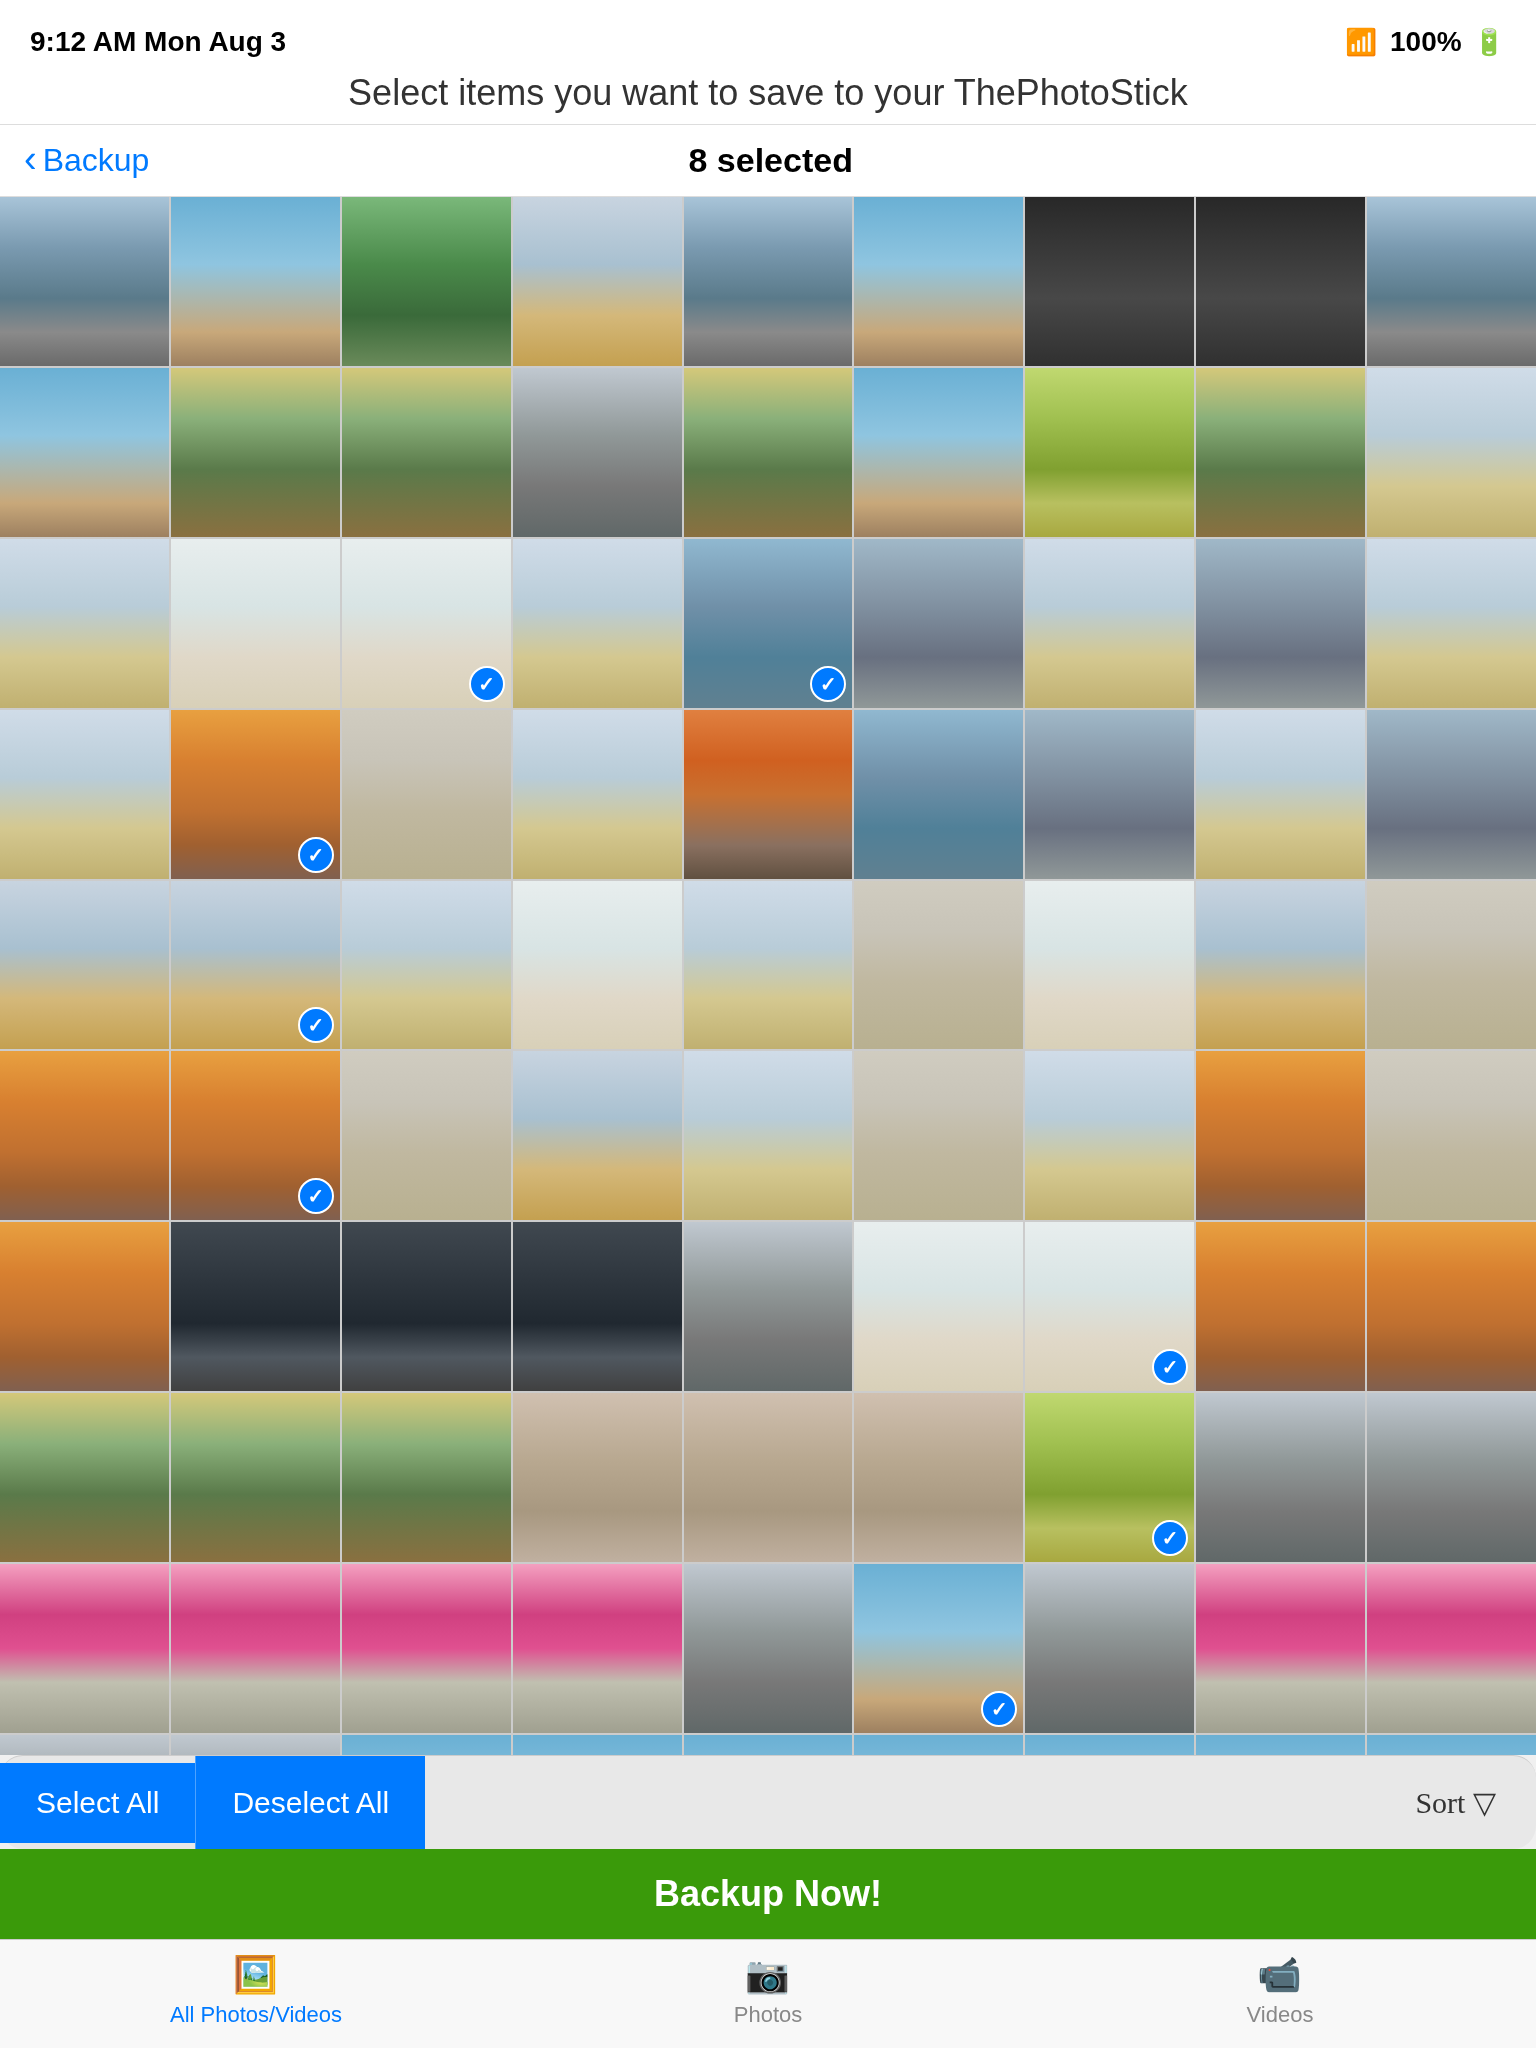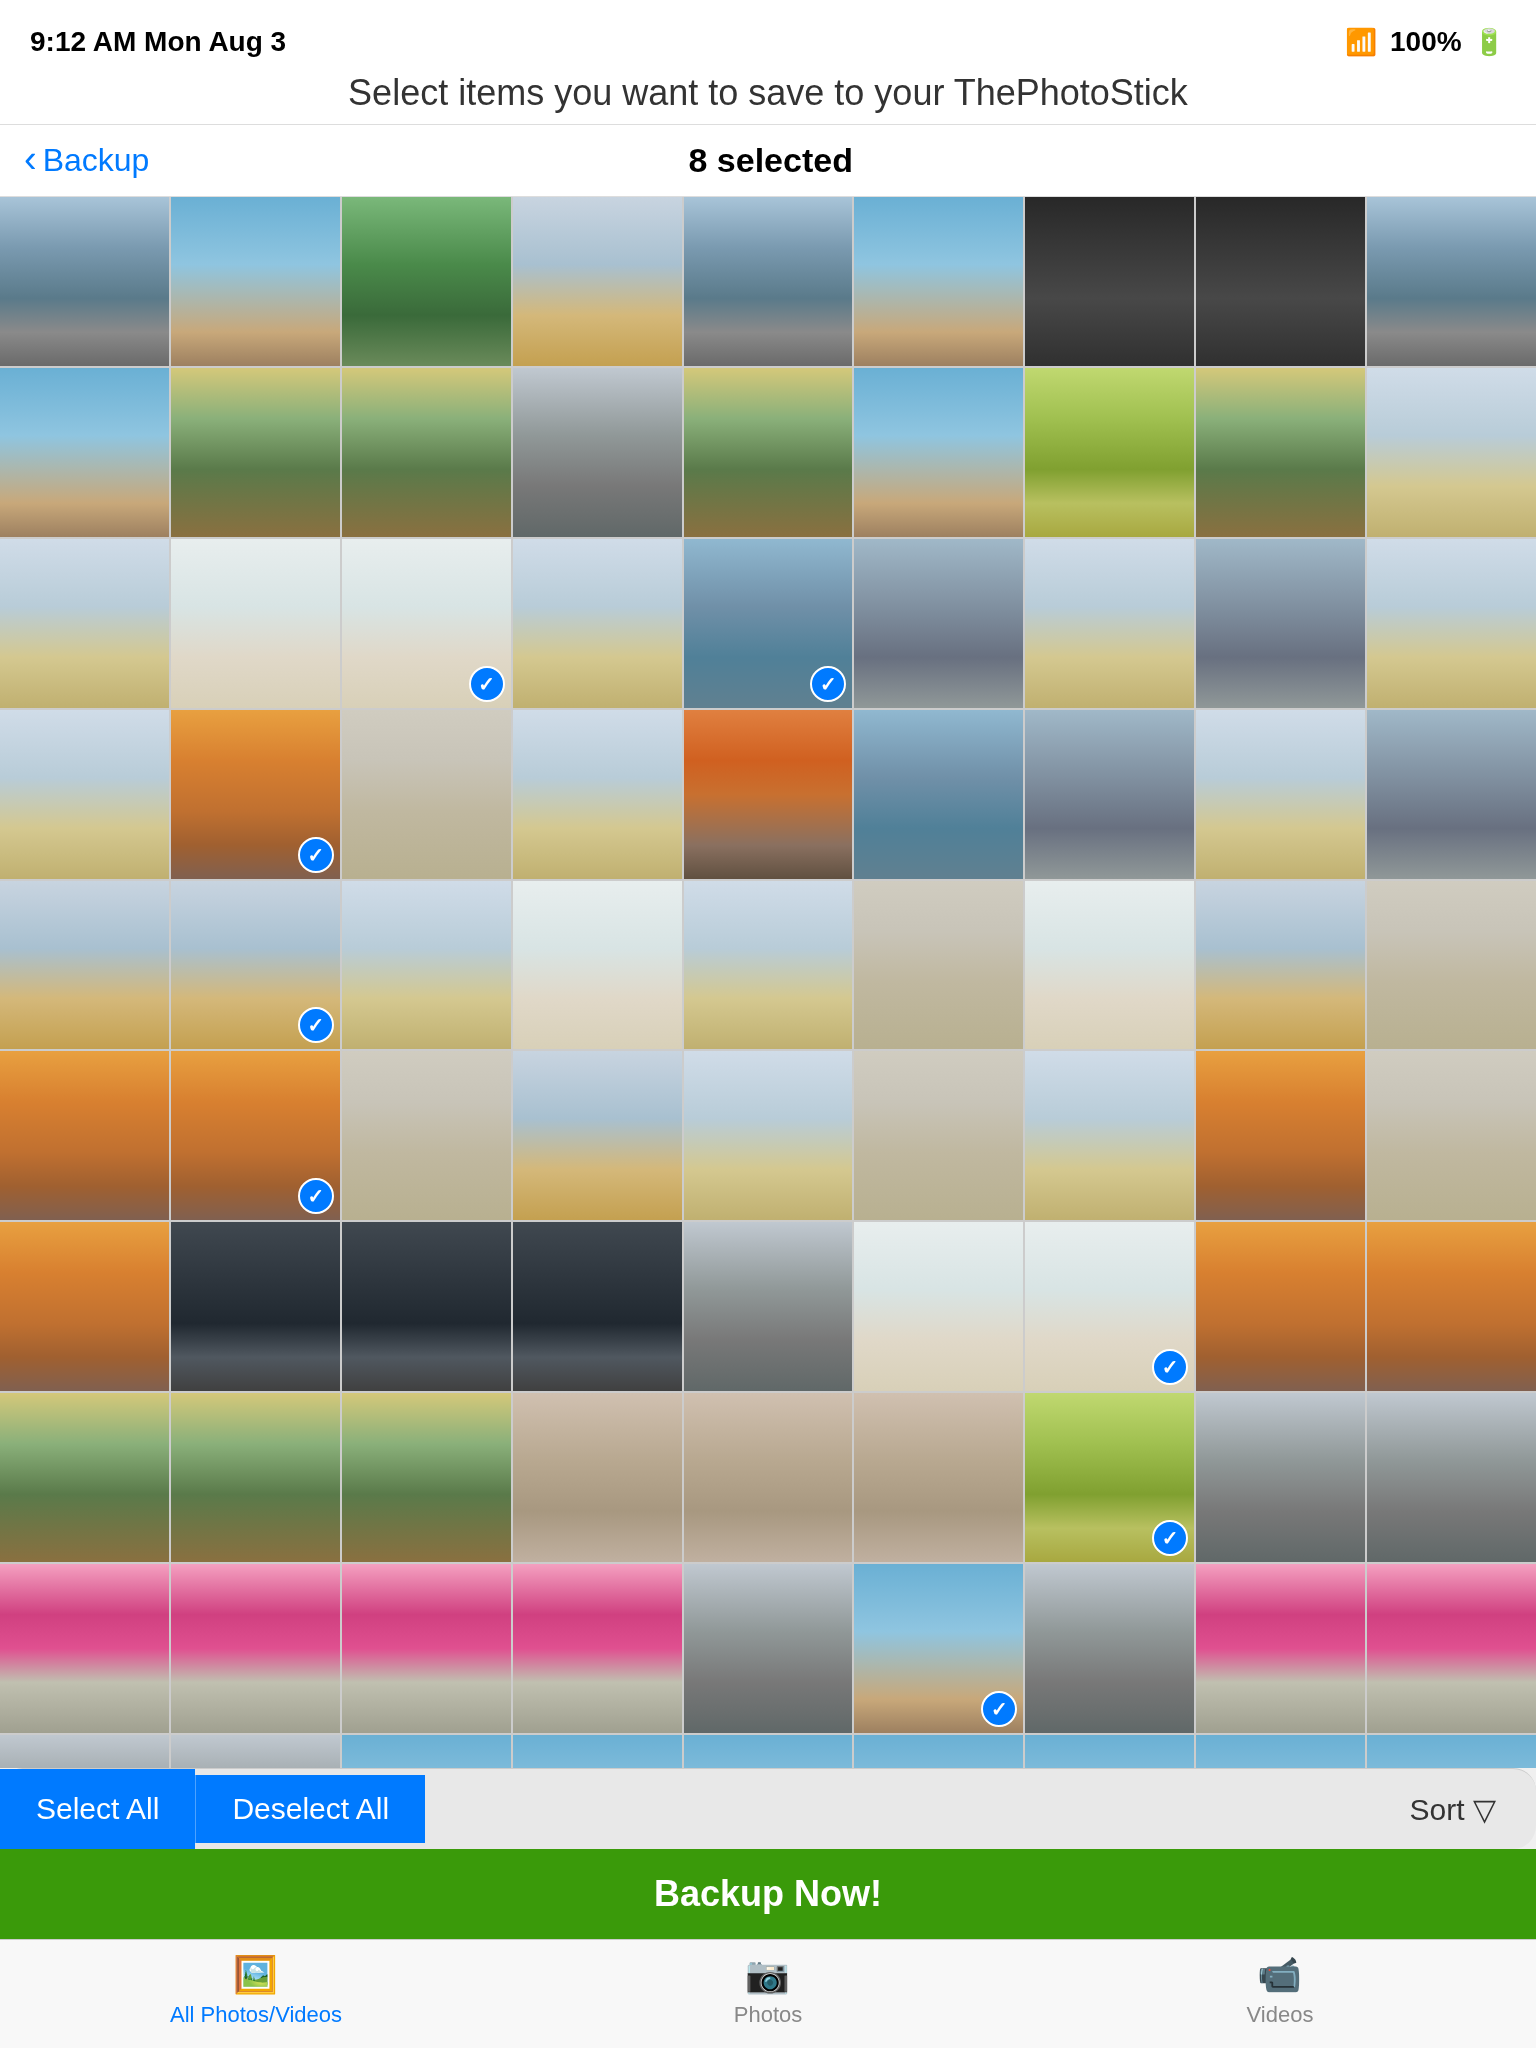--- a/index.html
+++ b/index.html
@@ -164,37 +164,38 @@
       font-size: 30px;
       font-weight: 500;
       cursor: pointer;
       white-space: nowrap;
     }
     .deselect-all-btn {
       background: #007AFF;
       color: #fff;
       border: none;
       padding: 0 36px;
-      height: 68px;
+      height: 93px;
       font-size: 30px;
       font-weight: 500;
       cursor: pointer;
       white-space: nowrap;
       border-left: 1px solid rgba(255,255,255,0.3);
     }
     .sort-btn {
       flex: 1;
       background: transparent;
       border: none;
       text-align: right;
       padding-right: 40px;
       height: 80px;
       font-size: 30px;
       color: #333;
       cursor: pointer;
+      font-family: Liberation Serif, serif;
     }
 
     
     .backup-now-btn {
       background: #3a9a0a;
       color: #ffffff;
       border: none;
       width: 100%;
       height: 90px;
       font-size: 36px;

